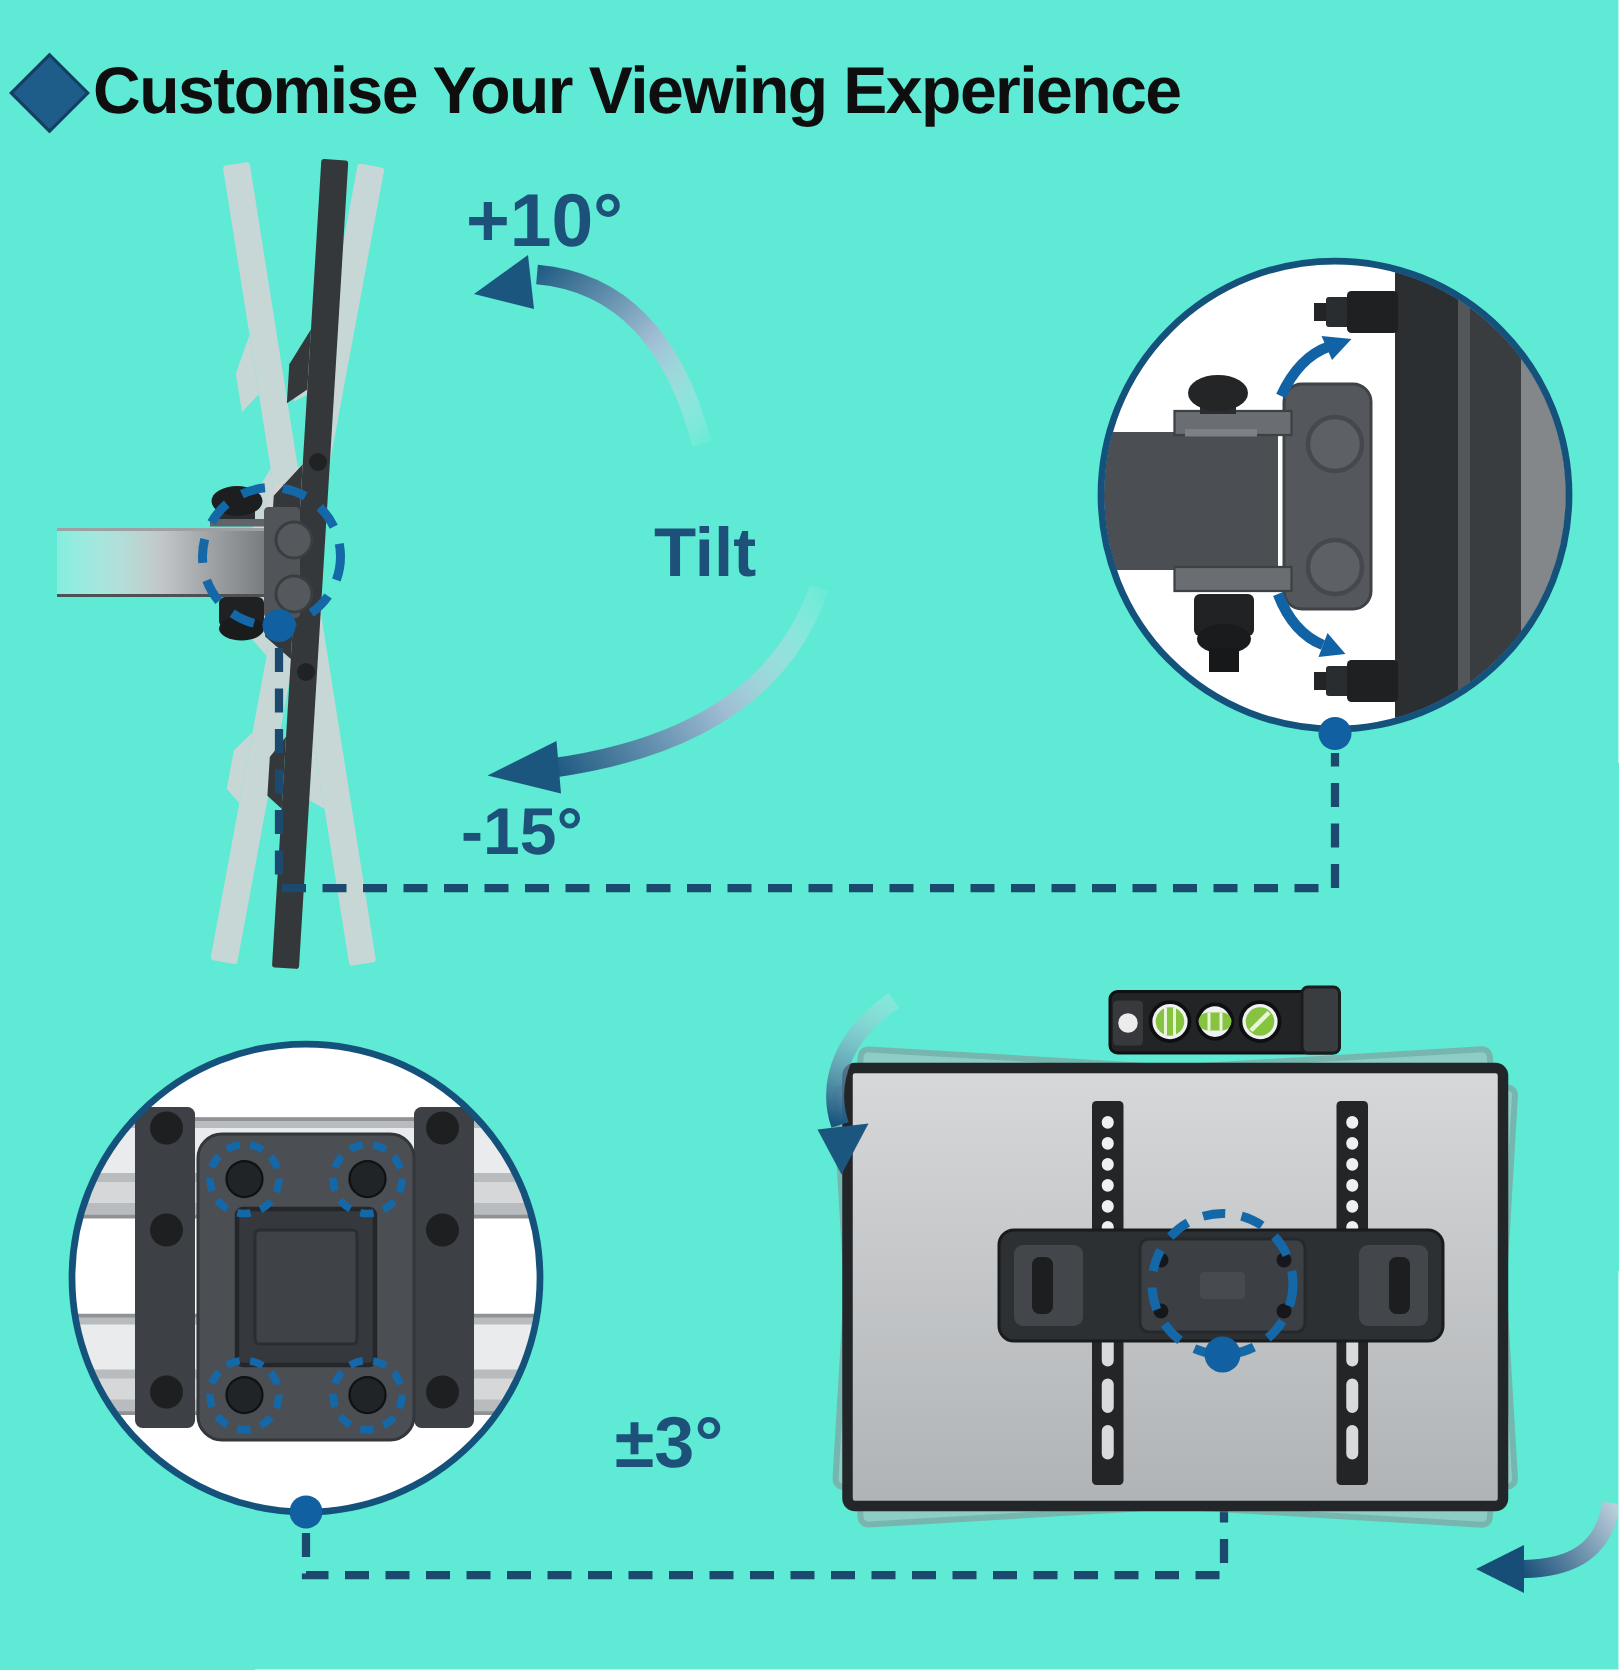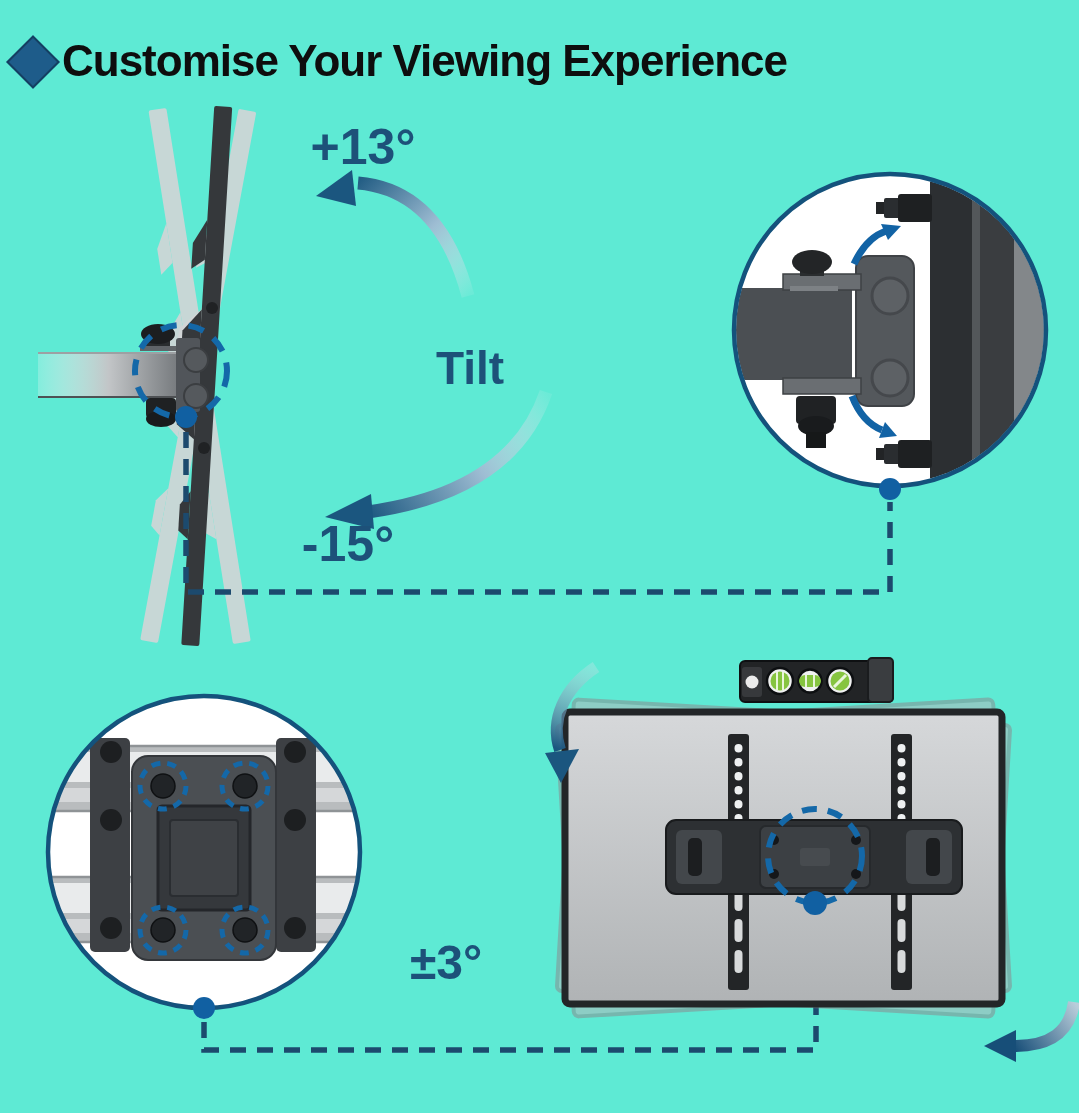--- a/index.html
+++ b/index.html
@@ -15,21 +15,21 @@
   .page-title{
     position:absolute;left:62px;top:20px;font-size:44px;font-weight:700;
     color:#0e0e0e;letter-spacing:-1px;white-space:nowrap;
   }
   .lbl{
     position:absolute;transform:translateX(-50%);color:#1d5179;font-weight:700;
     white-space:nowrap;line-height:1;
   }
   .lbl-up   {left:363px;top:122px;font-size:50px;}
   .lbl-tilt {left:470px;top:345px;font-size:46px;}
-  .lbl-down {left:348px;top:519px;font-size:50px;}
+  .lbl-down {left:348px;top:533px;font-size:44px;}
   .lbl-rot-a{left:446px;top:939px;font-size:48px;}
   .lbl-rot  {left:450px;top:986px;font-size:44px;}
   svg{position:absolute;left:0;top:0;}
 </style>
 </head>
 <body>
 
 <div class="canvas">
 
   <div class="title-row">
@@ -272,17 +272,17 @@
         <path d="M 596 667 C 564 688 550 720 560 750" fill="none" stroke="url(#arrTL)" stroke-width="12"></path>
         <polygon points="561,783 545,753 579,749" fill="#1b567f"></polygon>
       </g>
       <g>
         <path d="M 1074 1002 C 1070 1032 1050 1046 1014 1046" fill="none" stroke="url(#arrBR)" stroke-width="12"></path>
         <polygon points="984,1046 1016,1030 1016,1062" fill="#174e78"></polygon>
       </g>
     </g>
   </svg>
 
-  <div class="lbl lbl-up">+13°</div>
+  <div class="lbl lbl-up">+10°</div>
   <div class="lbl lbl-tilt">Tilt</div>
   <div class="lbl lbl-down">-15°</div>
   <div class="lbl lbl-rot-a">±3°</div>
 </div>
 
 </body></html>

